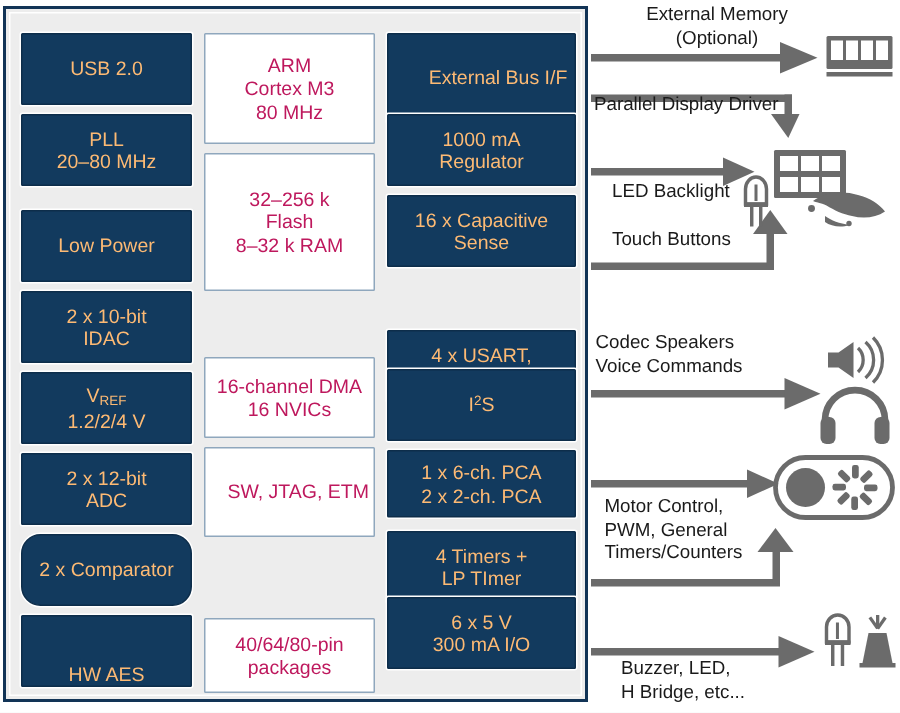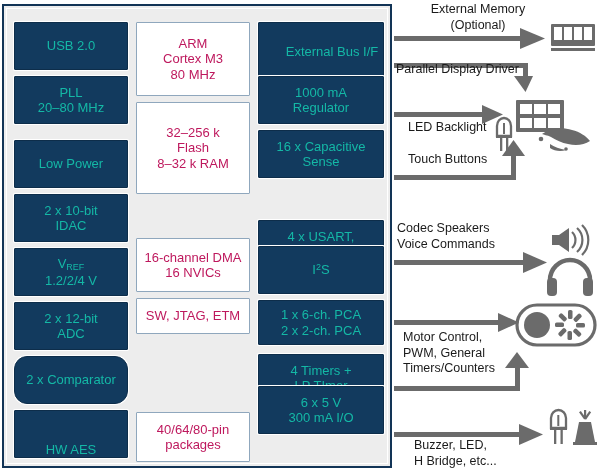--- a/index.html
+++ b/index.html
@@ -28,21 +28,21 @@
 
   .blk{
     position:absolute;left:0;width:100%;
     box-sizing:border-box;
     display:flex;align-items:center;justify-content:center;
     text-align:center;line-height:1.18;
     font-size:13px;
     border-radius:1px;
   }
   .blk.dark{
-    background:#123a5e;color:#14b8a6;
+    background:#123a5e;color:#fdba74;
     border:1px solid #0d2d4a;
     box-shadow:0 0 0 1px #ffffff;
   }
   .blk.light{
     background:#ffffff;color:#be185d;
     border:1px solid #8fa7bd;
   }
   .blk span{display:block;padding:0 3px;}
   sub{font-size:9px;vertical-align:-2px;}
   sup{font-size:9px;vertical-align:4px;}
@@ -91,21 +91,21 @@
   <div class="col" id="col-mid">
     <div class="blk light" style="top:16px;height:74px;">
       <span><b style="font-weight:normal">ARM</b><br><b style="font-weight:normal">Cortex M3</b><br><b style="font-weight:normal">80 MHz</b></span>
     </div>
     <div class="blk light" style="top:96px;height:92px;">
       <span><b style="font-weight:normal">32–256 k</b><br><b style="font-weight:normal">Flash</b><br><b style="font-weight:normal">8–32 k RAM</b></span>
     </div>
     <div class="blk light" style="top:232px;height:54px;">
       <span><b style="font-weight:normal">16-channel DMA</b><br><b style="font-weight:normal">16 NVICs</b></span>
     </div>
-    <div class="blk light" style="top:292px;height:36px;">
+    <div class="blk light" style="top:292px;height:60px;justify-content:flex-end;">
       <span>SW, JTAG, ETM</span>
     </div>
     <div class="blk light" style="top:406px;height:50px;">
       <span><b style="font-weight:normal">40/64/80-pin</b><br><b style="font-weight:normal">packages</b></span>
     </div>
   </div>
 
   <div class="col" id="col-right">
     <div class="blk dark" style="top:16px;height:60px;padding-left:22px;">
       <span>External Bus I/F</span>
@@ -121,21 +121,21 @@
     </div>
     <div class="blk dark" style="top:240px;height:48px;">
       <span>I<sup>2</sup>S</span>
     </div>
     <div class="blk dark" style="top:294px;height:45px;">
       <span><b style="font-weight:normal">1 x 6-ch. PCA</b><br><b style="font-weight:normal">2 x 2-ch. PCA</b></span>
     </div>
     <div class="blk dark" style="top:348px;height:48px;">
       <span><b style="font-weight:normal">4 Timers +</b><br><b style="font-weight:normal">LP TImer</b></span>
     </div>
-    <div class="blk dark" style="top:380px;height:48px;justify-content:center;">
+    <div class="blk dark" style="top:392px;height:48px;justify-content:center;">
       <span><b style="font-weight:normal">6 x 5 V</b><br><b style="font-weight:normal">300 mA I/O</b></span>
     </div>
   </div>
 </div>
 
 <svg id="periph" viewBox="0 0 600 475">
   <g fill="#6b6b6b" stroke="none">
 
     <g>
       <rect x="394" y="36" width="128" height="5"></rect>

